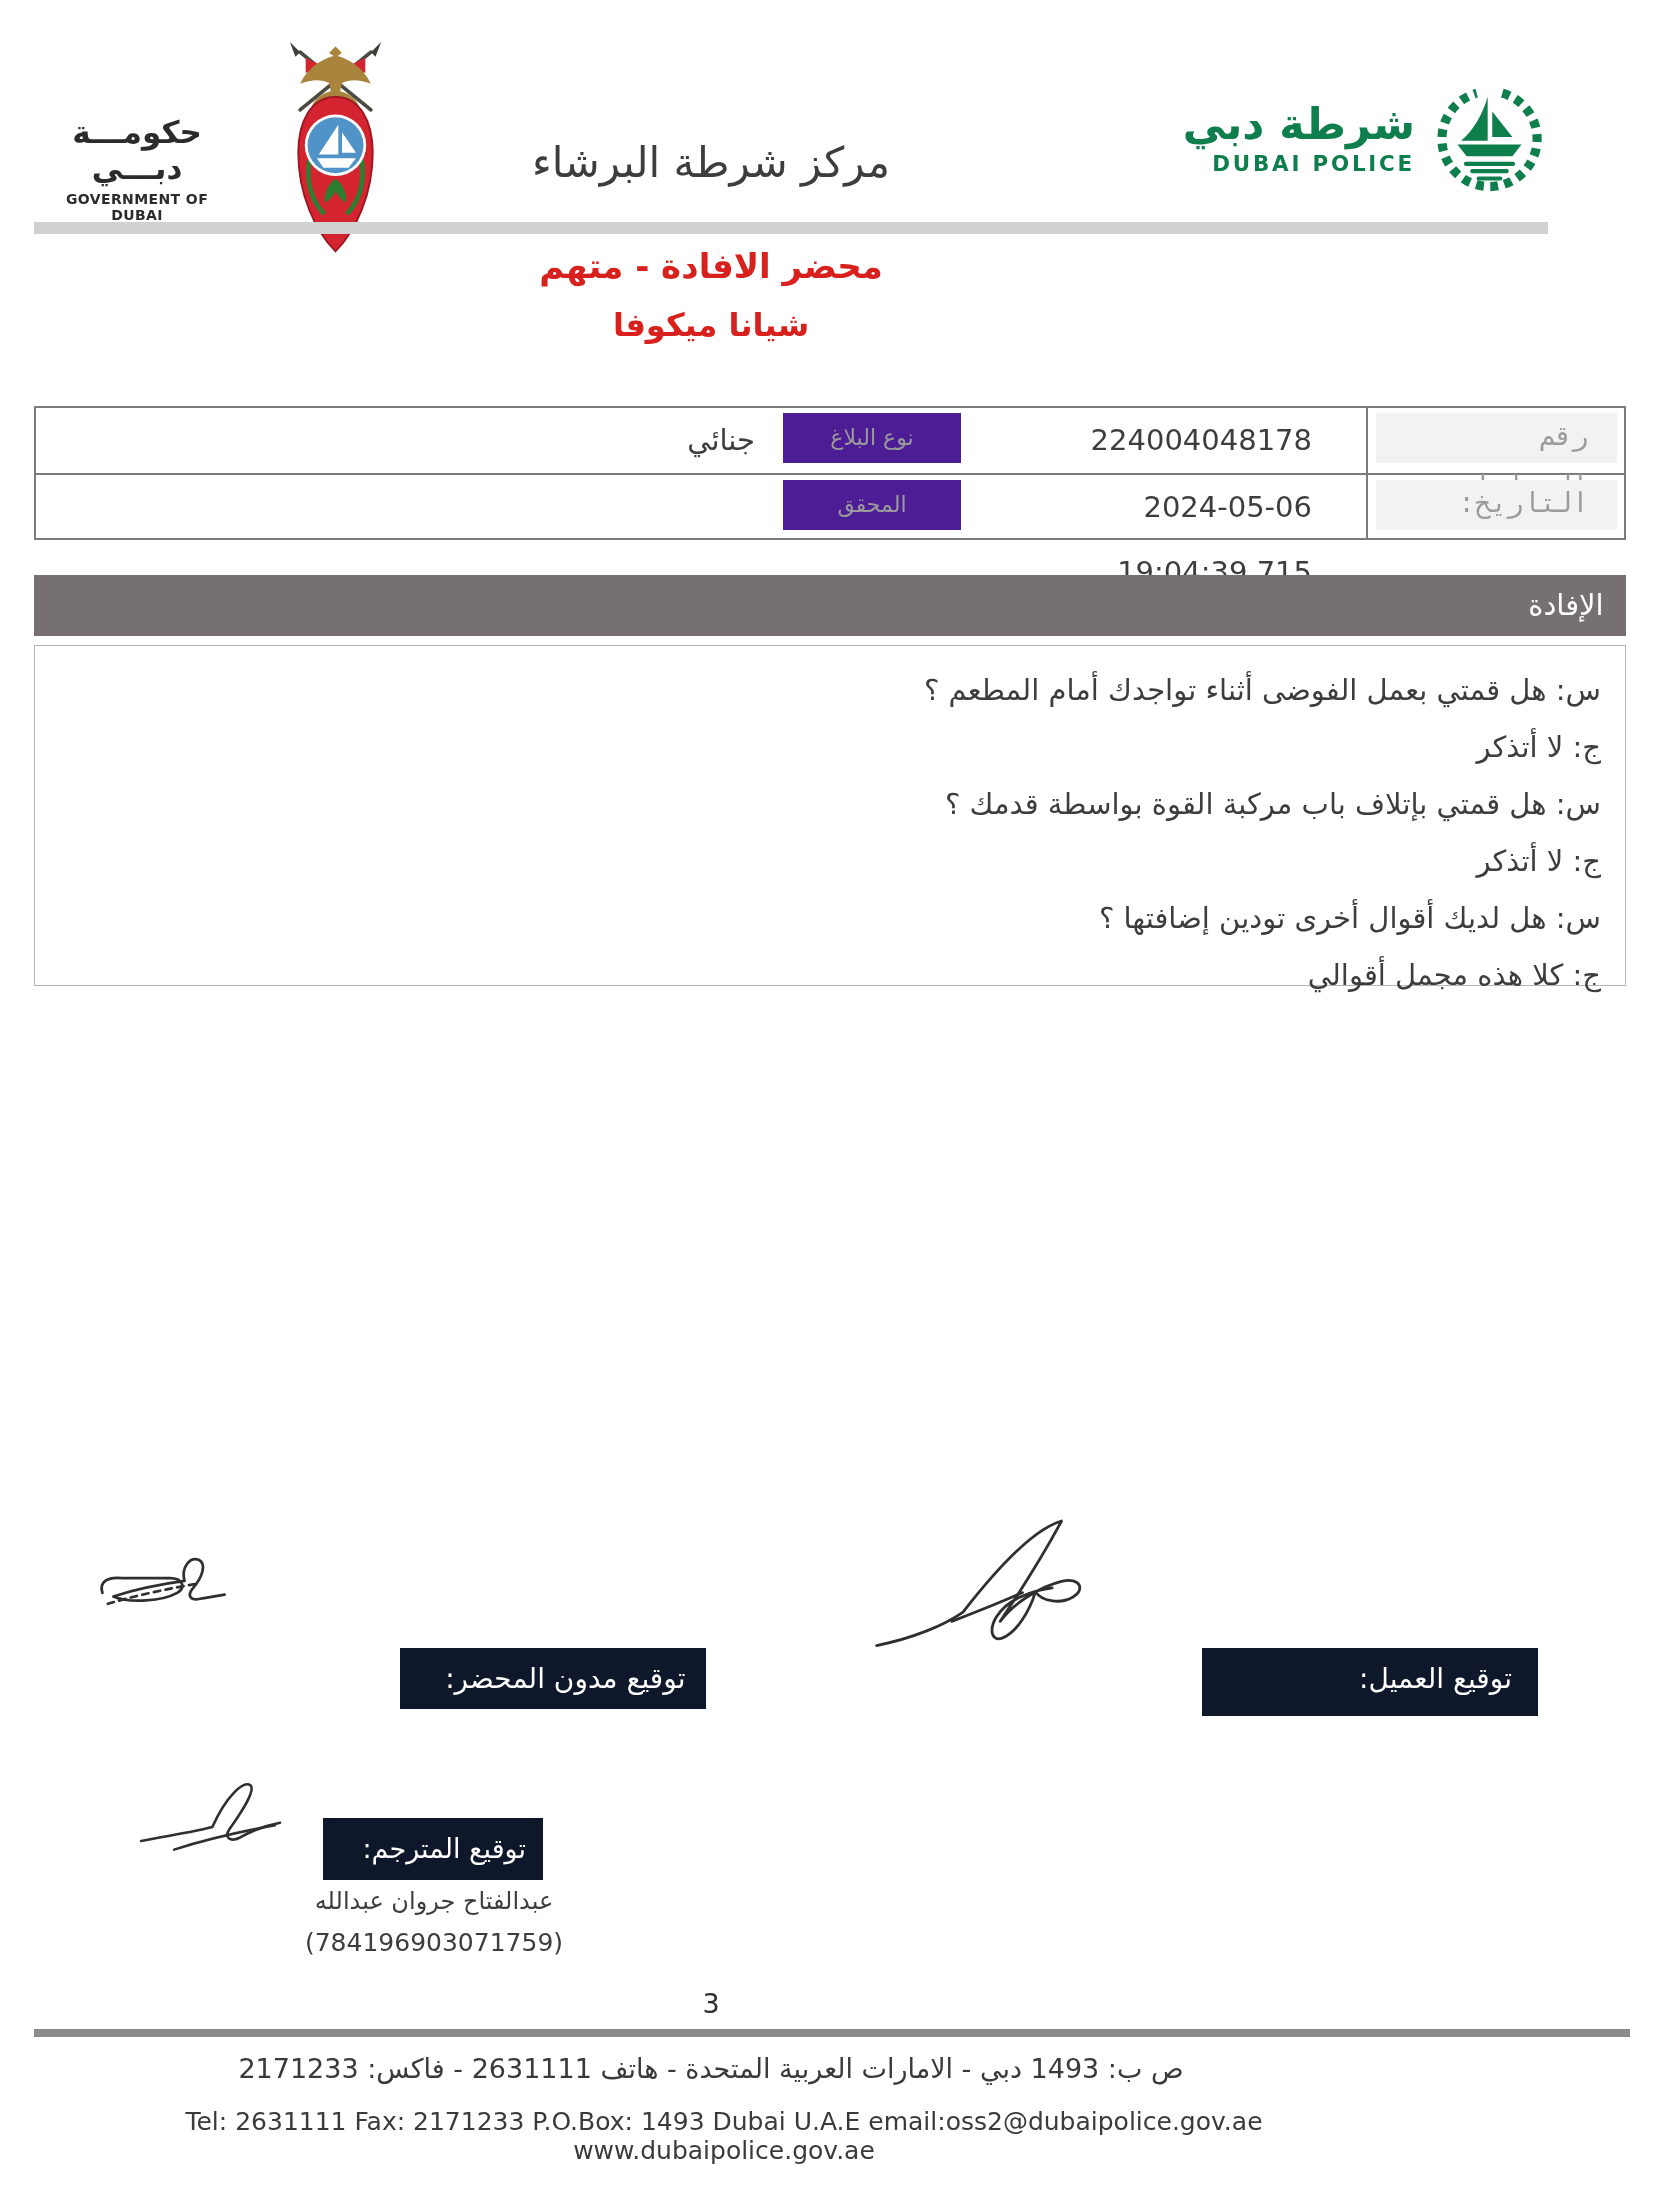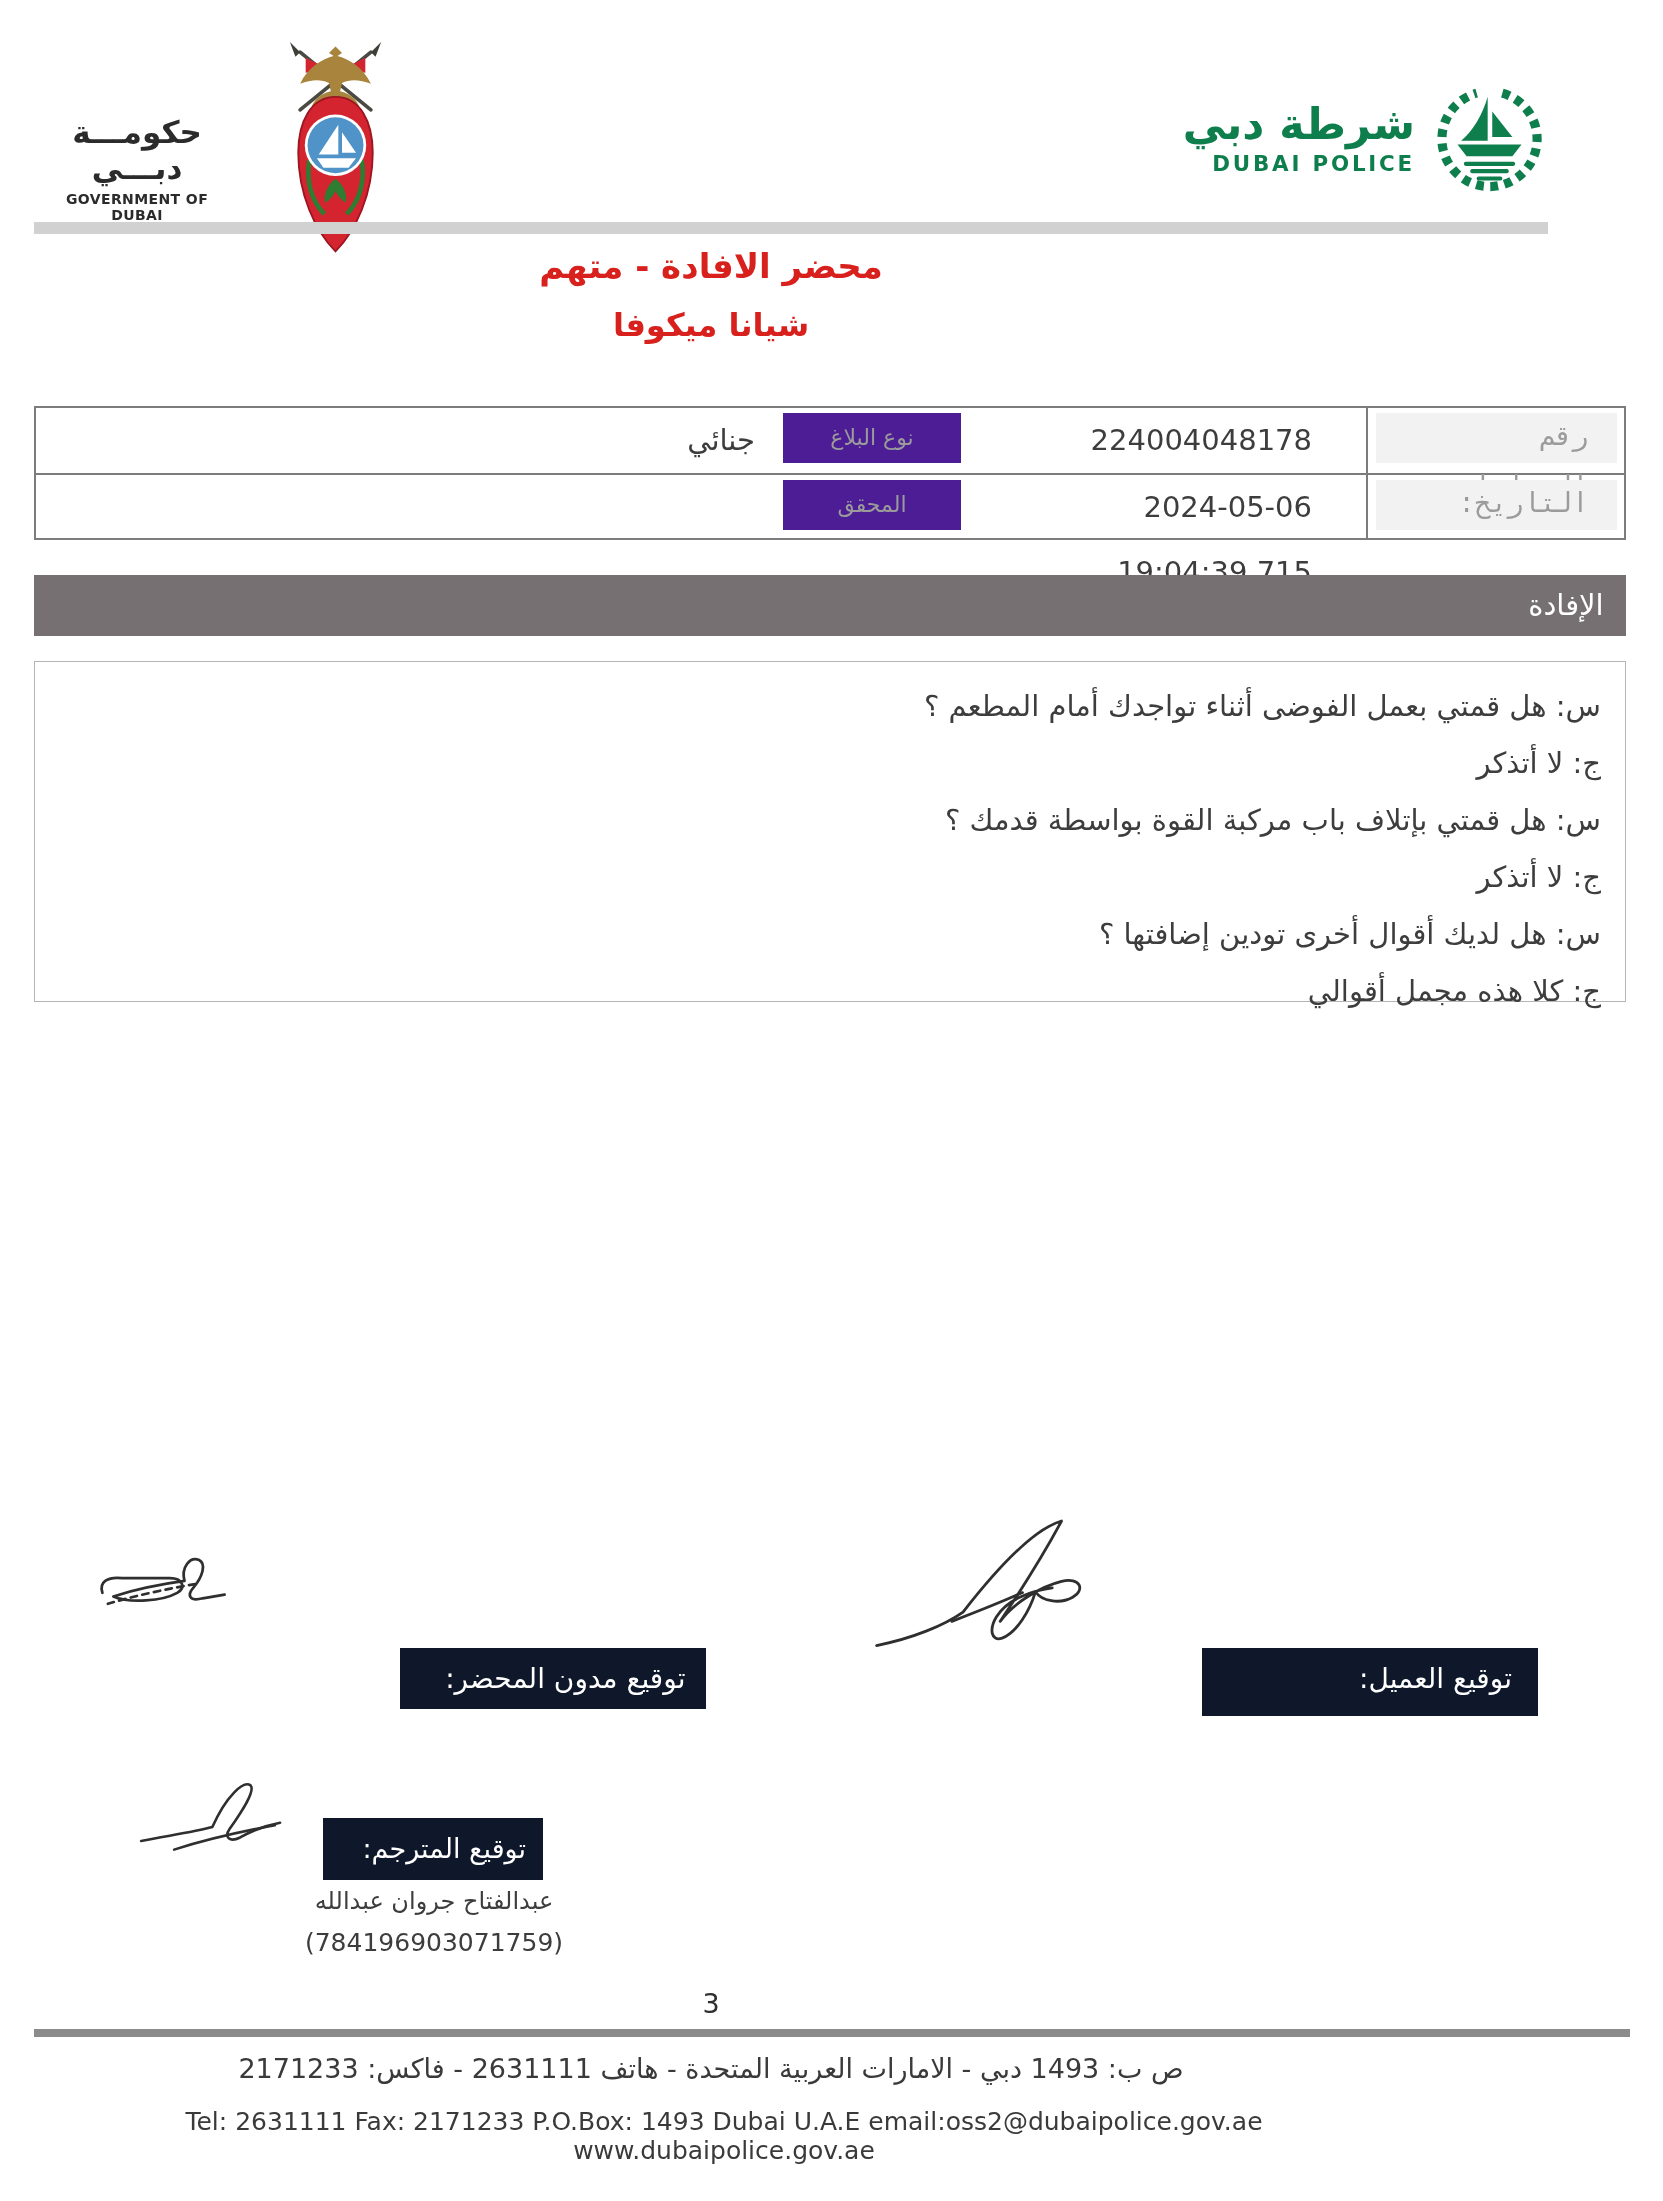--- a/index.html
+++ b/index.html
@@ -42,21 +42,21 @@
   .cell-label-m .pill { height:50px; line-height:50px; background:#4c1d95; color:#9b9b9b;
                         font-size:22px; direction:rtl; text-align:center; }
   .cell-value-l { flex:1; direction:rtl; text-align:right; padding-right:24px;
                   font-size:29px; color:#3d3d3d; line-height:65px; }
 
   
   .stmt-header { left:34px; top:575px; width:1592px; height:61px; background:#777072;
                  color:#ffffff; direction:rtl; text-align:right; padding-right:22.4px;
                  line-height:61px; font-size:29px; }
   .stmt-box { left:34px; top:645px; width:1592px; height:341px; border:1.9px solid #b5b5b5;
-              direction:rtl; padding:16px 24px 0 24px;margin-top:16px; }
+              direction:rtl; padding:16px 24px 0 24px; }
   .stmt-line { font-size:29px; color:#3d3d3d; line-height:57px; text-align:right; }
 
   
   .sig { stroke:#2f2f2f; fill:none; stroke-width:3; stroke-linecap:round; stroke-linejoin:round; }
   .sig-writer { left:86px;  top:1536px; width:228px; height:110px; }
   .sig-client { left:862px; top:1508px; width:308px; height:158px; }
   .sig-translator { left:129px; top:1758px; width:191px; height:119px; }
   .sig-label { background:#0f172a; color:#ffffff; direction:rtl; text-align:right;
                font-size:28px; }
   .lbl-writer { left:400px; top:1648px; width:306px; height:61px; line-height:61px; padding-right:20.5px; }
@@ -100,20 +100,21 @@
     <path d="M52,132 c-4,22 2,44 16,58" stroke="#2e7d32" stroke-width="5" fill="none"></path>
     <path d="M108,132 c4,22 -2,44 -16,58" stroke="#2e7d32" stroke-width="5" fill="none"></path>
     <circle cx="80" cy="116" r="33" fill="#ffffff"></circle>
     <circle cx="80" cy="116" r="30" fill="#4f93c8"></circle>
     <path d="M83,94 L83,126 L62,126 Z" fill="#ffffff"></path>
     <path d="M87,102 L102,124 L87,124 Z" fill="#ffffff"></path>
     <path d="M60,130 L102,130 L94,140 L67,140 Z" fill="#ffffff"></path>
     <path d="M80,152 c-9,7 -13,17 -11,26 c5,-4 9,-8 11,-13 c2,5 6,9 11,13 c2,-9 -2,-19 -11,-26 z" fill="#2e7d32"></path>
   </svg>
 
+  <div class="abs station-title">مركز شرطة البرشاء</div>
 
   <div class="abs police-text" style="color:#0f7e4d;">
     <div class="ar">شرطة دبي</div>
     <div class="en">DUBAI POLICE</div>
   </div>
 
   <svg class="abs police-crest" viewBox="0 0 130 122">
     <path d="M79,12 A52,52 0 1 1 51,12" fill="none" stroke="#0f7e4d" stroke-width="10" stroke-dasharray="8.5 7"></path>
     <path d="M63,16 C58,34 47,54 34,64 L63,64 Z" fill="#0f7e4d"></path>
     <path d="M68,32 L90,60 L68,60 Z" fill="#0f7e4d"></path>

